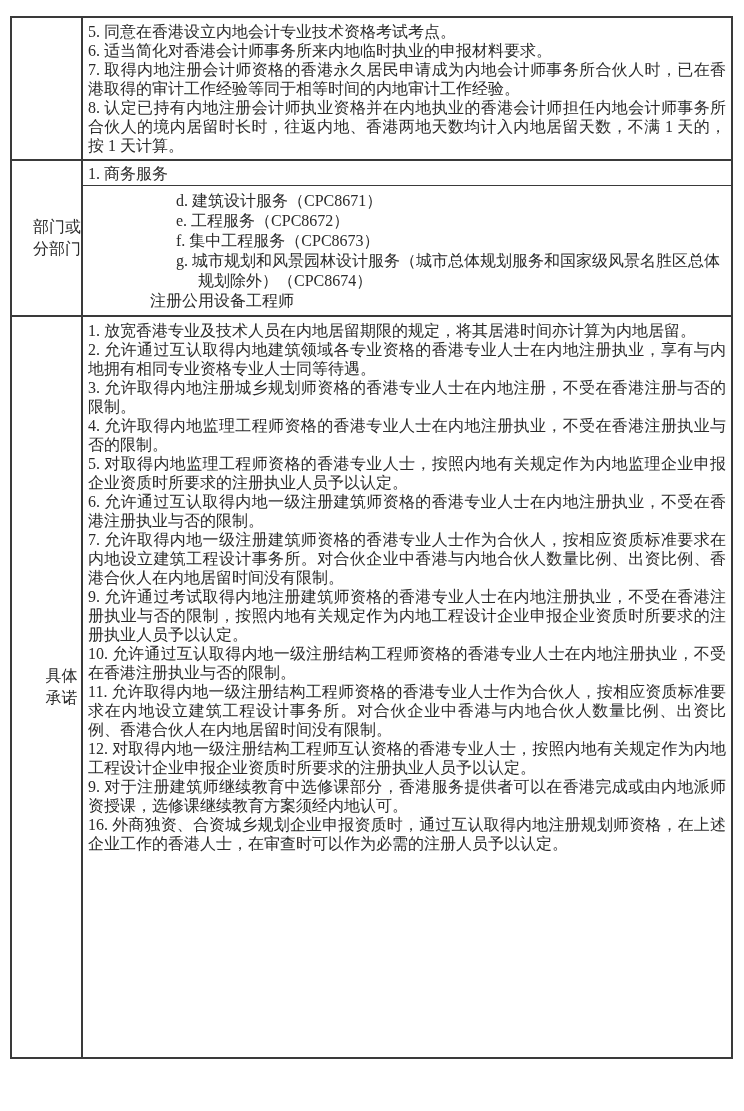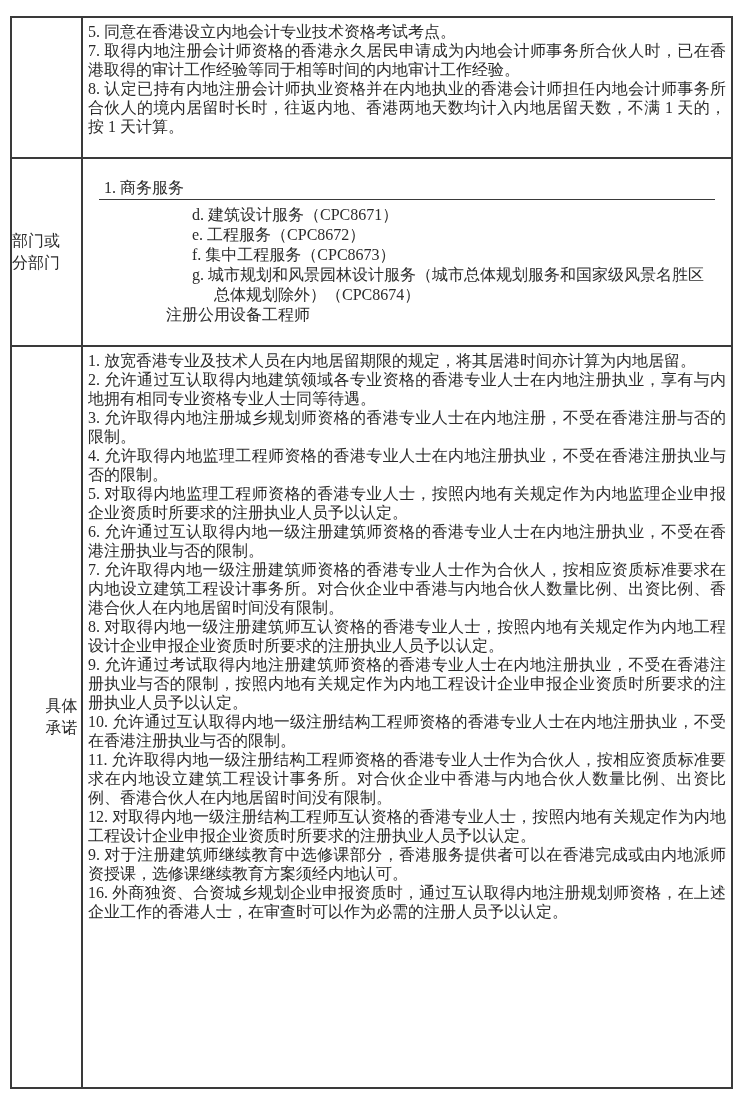--- a/index.html
+++ b/index.html
@@ -25,21 +25,21 @@
     display: flex;
     align-items: stretch;
   }
   .trow + .trow { border-top: 2px solid #3a3a3a; }
   .label-cell {
     width: 71px;
     flex: 0 0 71px;
     border-right: 2px solid #3a3a3a;
     display: flex;
     align-items: center;
-    justify-content: flex-start;
+    justify-content: flex-end;
     text-align: center;
     font-size: 16px;
     line-height: 22px;
     padding: 8px 0;
   }
   .label-text {
     display: block;
     width: 48px;           
     word-break: break-all;
   }
@@ -51,21 +51,21 @@
     line-height: 19px;
     padding: 4px 5px 4px 5px;
   }
   .content-cell p {
     text-align: justify;
     word-break: break-all;
   }
   
   .accounting-cell { min-height: 139px; }
   
-  .stacked { padding: 16px; display: flex; flex-direction: column; }
+  .stacked { padding: 0; display: flex; flex-direction: column; }
   .subrow { padding: 2px 5px; }
   .subrow + .subrow { border-top: 1px solid #3a3a3a; }
   .subrow.sector-line { min-height: 24px; display: flex; align-items: center; }
   .subrow.subsector-line { min-height: 24px; display: flex; align-items: center; }
   .subrow.subsector-line p { padding-left: 33px; }
   .subrow.services-block { padding: 5px 5px 4px 5px; line-height: 20px; }
   .service-item {
     margin-left: 88px;
     padding-left: 22px;
     text-indent: -22px;
@@ -81,20 +81,21 @@
 </head>
 <body>
 
 <div class="page">
   <div class="doc-table">
 
     <div class="trow">
       <div class="label-cell"></div>
       <div class="content-cell accounting-cell">
         <p>5. 同意在香港设立内地会计专业技术资格考试考点。</p>
+        <p>6. 适当简化对香港会计师事务所来内地临时执业的申报材料要求。</p>
         <p>7. 取得内地注册会计师资格的香港永久居民申请成为内地会计师事务所合伙人时，已在香港取得的审计工作经验等同于相等时间的内地审计工作经验。</p>
         <p>8. 认定已持有内地注册会计师执业资格并在内地执业的香港会计师担任内地会计师事务所合伙人的境内居留时长时，往返内地、香港两地天数均计入内地居留天数，不满 1 天的，按 1 天计算。</p>
       </div>
     </div>
 
     <div class="trow">
       <div class="label-cell">
         <span class="label-text">部门或分部门</span>
       </div>
       <div class="content-cell stacked">
@@ -116,21 +117,20 @@
         <span class="label-text single">具体承诺</span>
       </div>
       <div class="content-cell commitments-cell">
         <p>1. 放宽香港专业及技术人员在内地居留期限的规定，将其居港时间亦计算为内地居留。</p>
         <p>2. 允许通过互认取得内地建筑领域各专业资格的香港专业人士在内地注册执业，享有与内地拥有相同专业资格专业人士同等待遇。</p>
         <p>3. 允许取得内地注册城乡规划师资格的香港专业人士在内地注册，不受在香港注册与否的限制。</p>
         <p>4. 允许取得内地监理工程师资格的香港专业人士在内地注册执业，不受在香港注册执业与否的限制。</p>
         <p>5. 对取得内地监理工程师资格的香港专业人士，按照内地有关规定作为内地监理企业申报企业资质时所要求的注册执业人员予以认定。</p>
         <p>6. 允许通过互认取得内地一级注册建筑师资格的香港专业人士在内地注册执业，不受在香港注册执业与否的限制。</p>
         <p>7. 允许取得内地一级注册建筑师资格的香港专业人士作为合伙人，按相应资质标准要求在内地设立建筑工程设计事务所。对合伙企业中香港与内地合伙人数量比例、出资比例、香港合伙人在内地居留时间没有限制。</p>
-        <p>8. 对取得内地一级注册建筑师互认资格的香港专业人士，按照内地有关规定作为内地工程设计企业申报企业资质时所要求的注册执业人员予以认定。</p>
         <p>9. 允许通过考试取得内地注册建筑师资格的香港专业人士在内地注册执业，不受在香港注册执业与否的限制，按照内地有关规定作为内地工程设计企业申报企业资质时所要求的注册执业人员予以认定。</p>
         <p>10. 允许通过互认取得内地一级注册结构工程师资格的香港专业人士在内地注册执业，不受在香港注册执业与否的限制。</p>
         <p>11. 允许取得内地一级注册结构工程师资格的香港专业人士作为合伙人，按相应资质标准要求在内地设立建筑工程设计事务所。对合伙企业中香港与内地合伙人数量比例、出资比例、香港合伙人在内地居留时间没有限制。</p>
         <p>12. 对取得内地一级注册结构工程师互认资格的香港专业人士，按照内地有关规定作为内地工程设计企业申报企业资质时所要求的注册执业人员予以认定。</p>
         <p>9. 对于注册建筑师继续教育中选修课部分，香港服务提供者可以在香港完成或由内地派师资授课，选修课继续教育方案须经内地认可。</p>
         <p>16. 外商独资、合资城乡规划企业申报资质时，通过互认取得内地注册规划师资格，在上述企业工作的香港人士，在审查时可以作为必需的注册人员予以认定。</p>
       </div>
     </div>
 
   </div>

